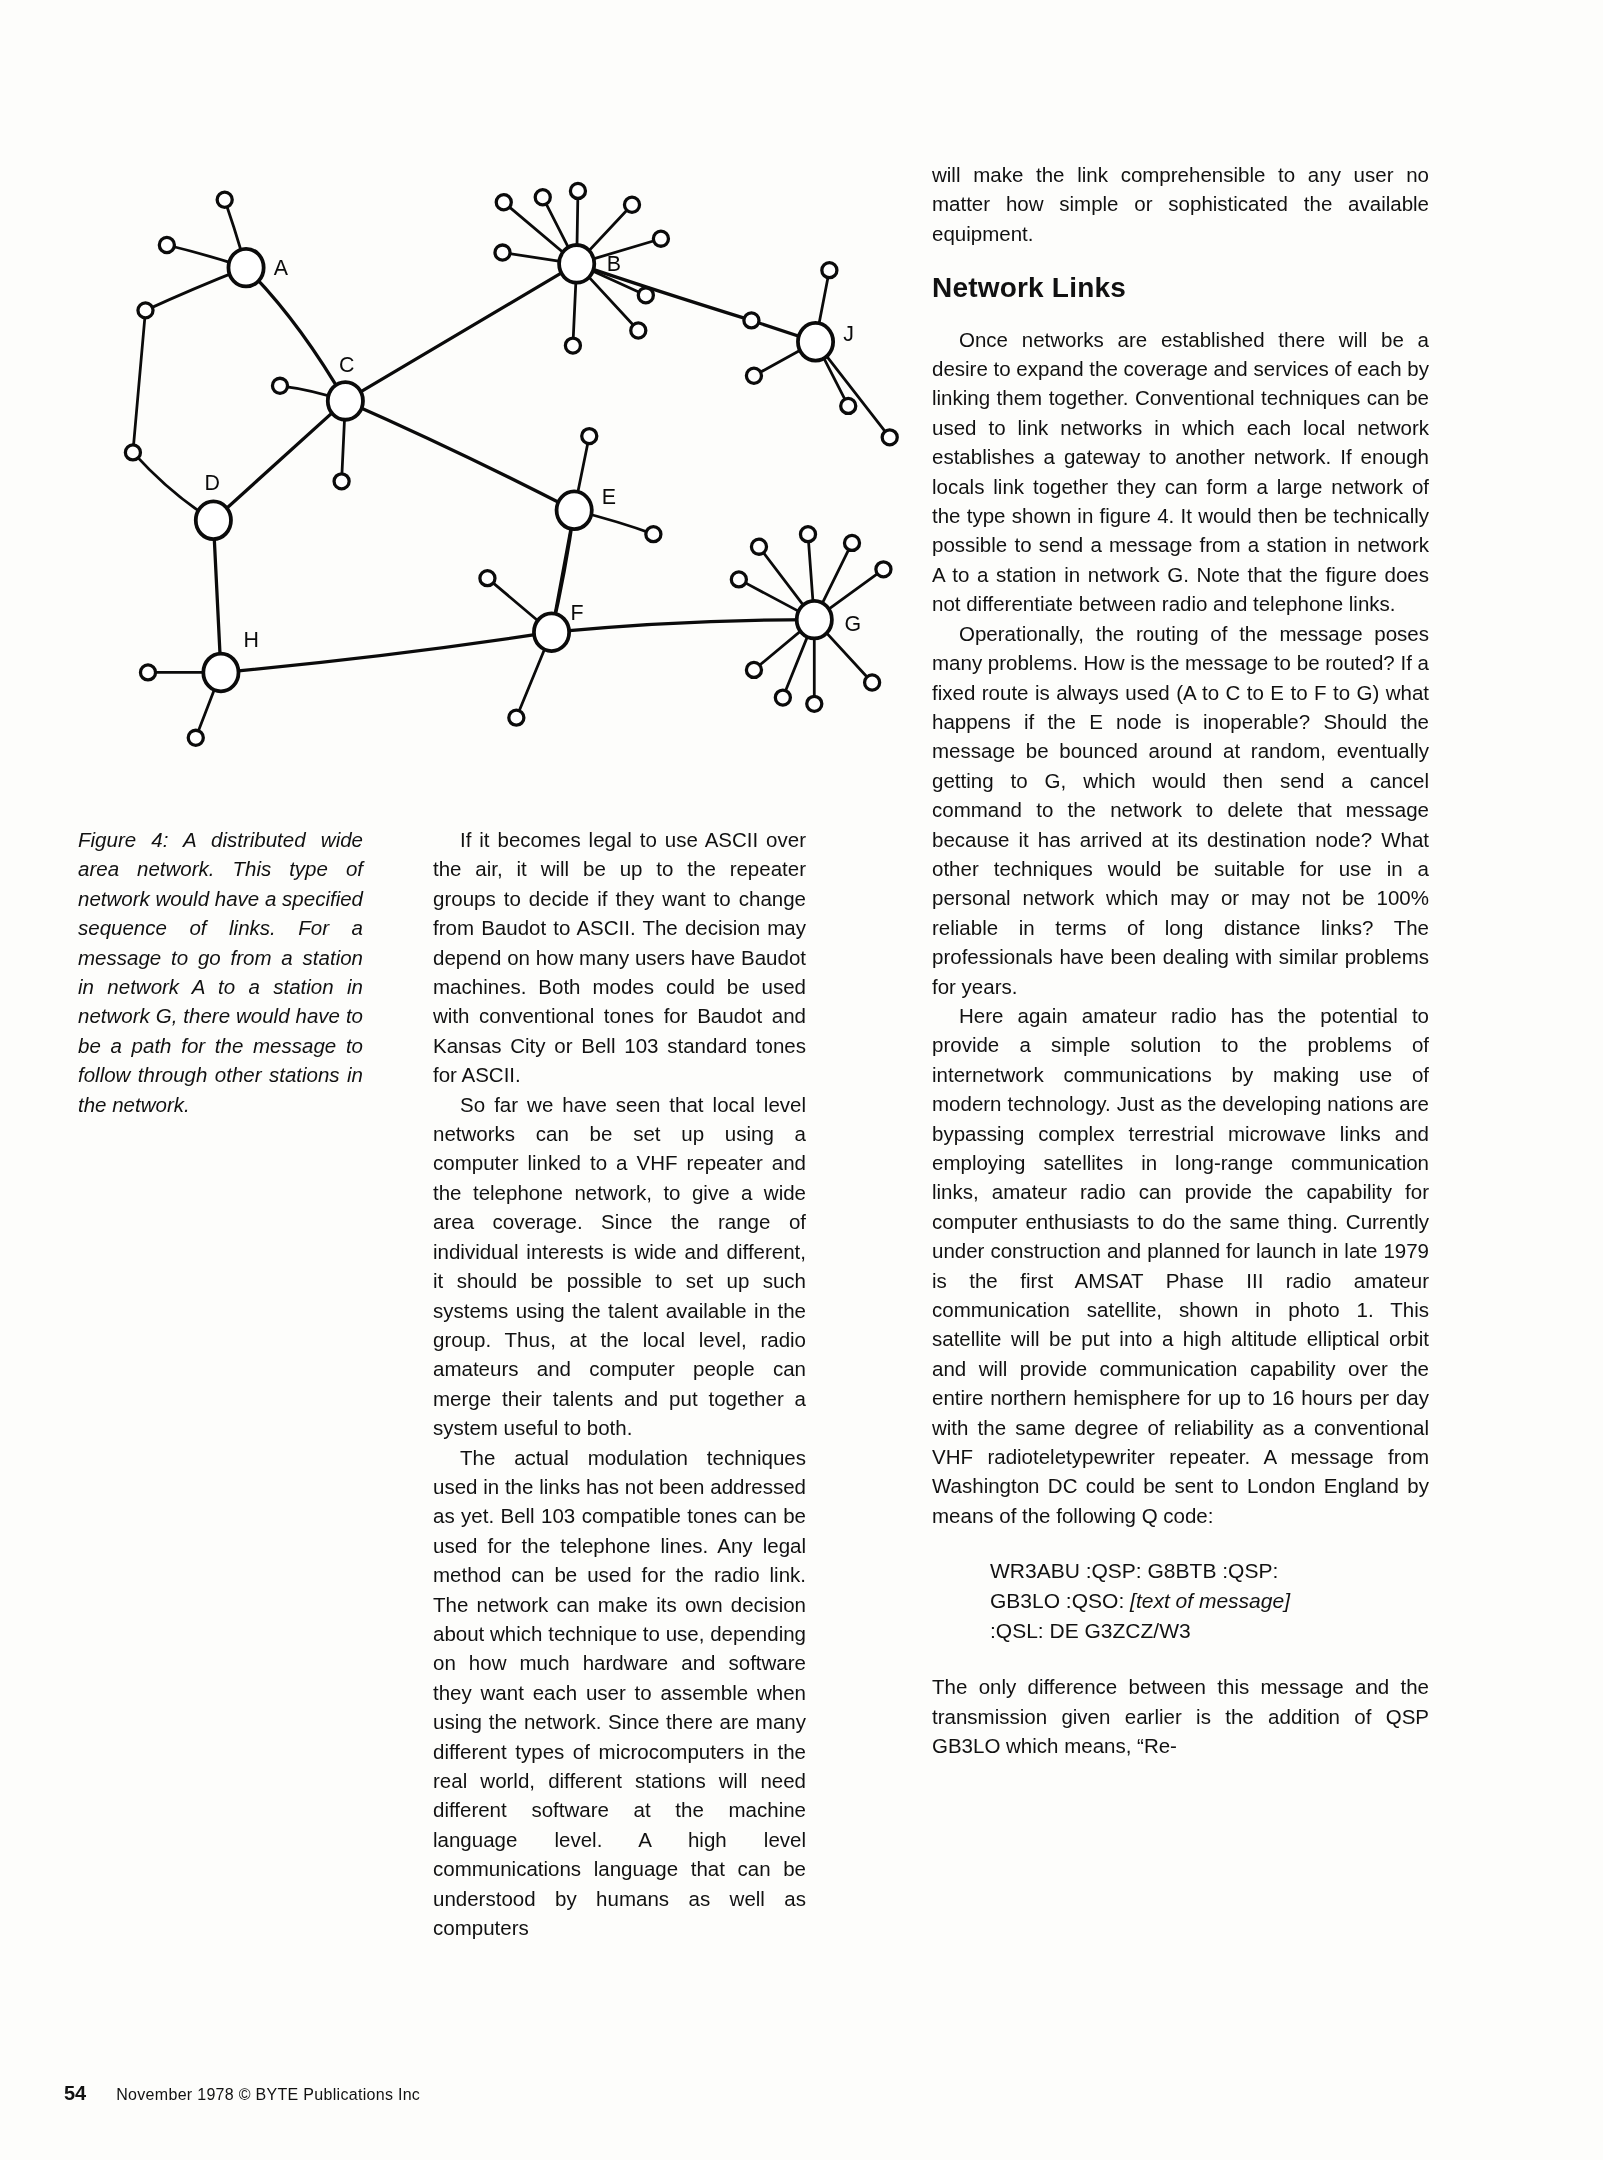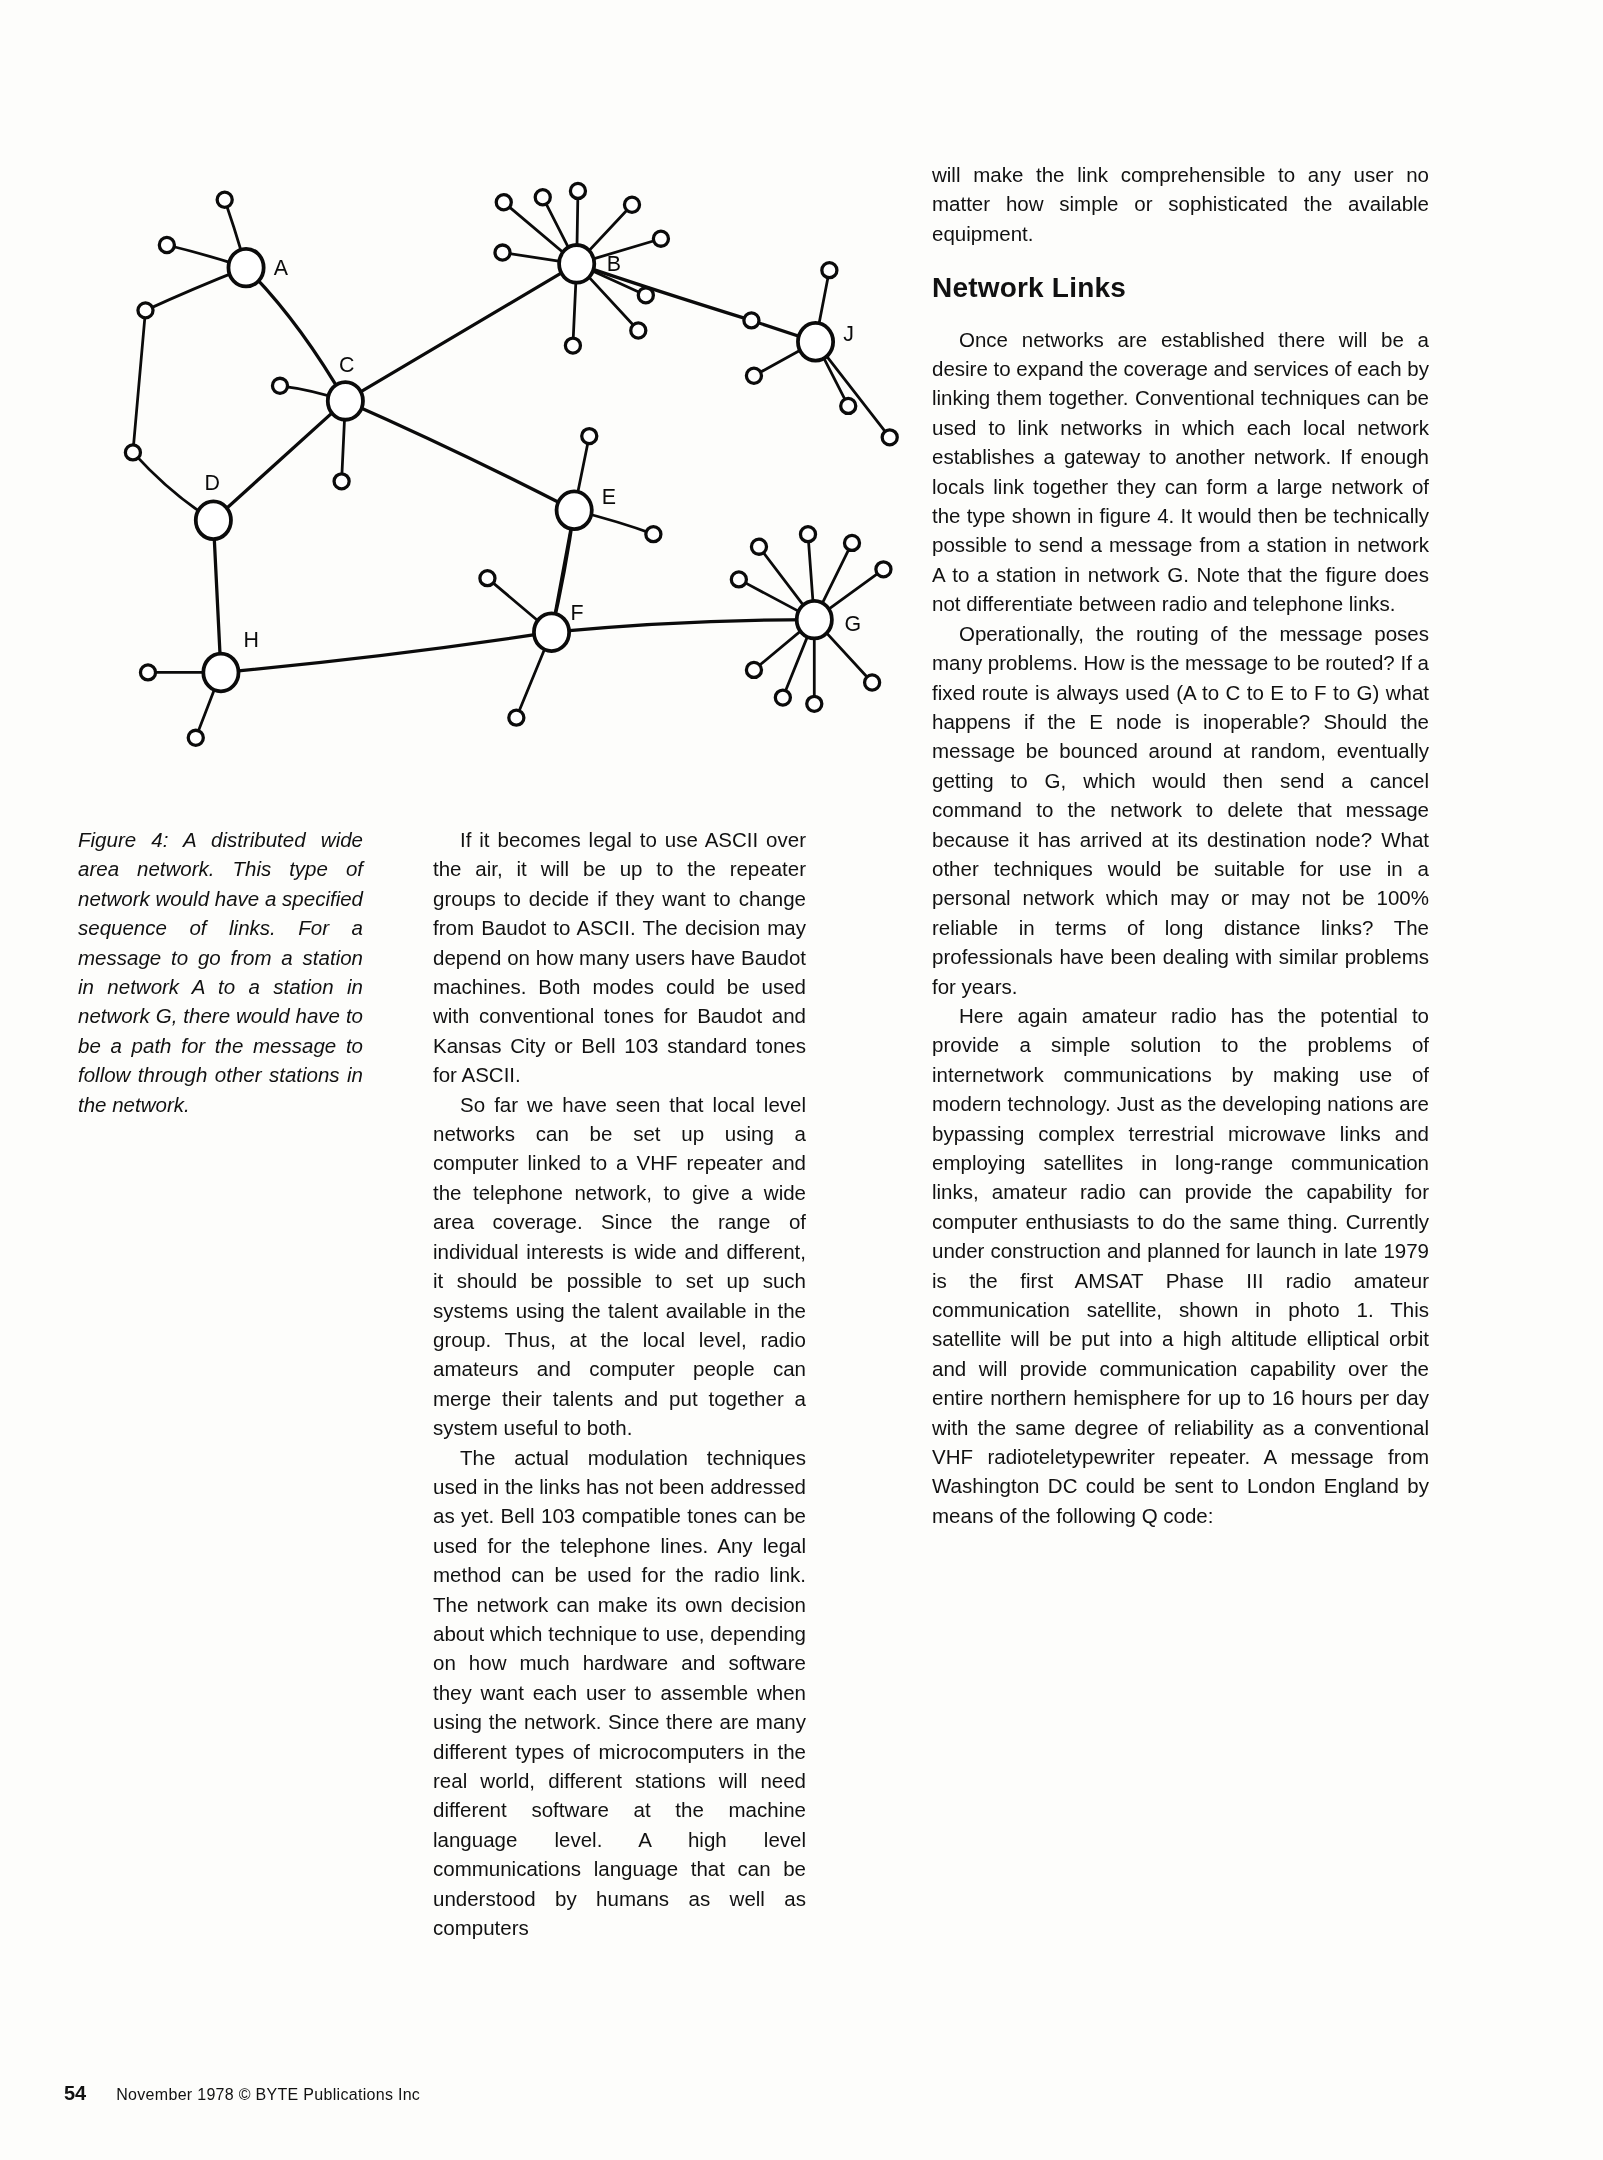--- a/index.html
+++ b/index.html
@@ -239,20 +239,26 @@
     <p class="indent">The actual modulation techniques used in the links has not been addressed as yet. Bell 103 compatible tones can be used for the telephone lines. Any legal method can be used for the radio link. The network can make its own decision about which technique to use, depending on how much hardware and software they want each user to assemble when using the network. Since there are many different types of microcomputers in the real world, different stations will need different software at the machine language level. A high level communications language that can be understood by humans as well as computers</p>
   </div>
 
   <div class="col col-right">
     <p>will make the link comprehensible to any user no matter how simple or sophisticated the available equipment.</p>
     <div class="section-head">Network Links</div>
     <p class="indent">Once networks are established there will be a desire to expand the coverage and services of each by linking them together. Conventional techniques can be used to link networks in which each local network establishes a gateway to another network. If enough locals link together they can form a large network of the type shown in figure 4. It would then be technically possible to send a message from a station in network A to a station in network G. Note that the figure does not differentiate between radio and telephone links.</p>
     <p class="indent">Operationally, the routing of the message poses many problems. How is the message to be routed? If a fixed route is always used (A to C to E to F to G) what happens if the E node is inoperable? Should the message be bounced around at random, eventually getting to G, which would then send a cancel command to the network to delete that message because it has arrived at its destination node? What other techniques would be suitable for use in a personal network which may or may not be 100% reliable in terms of long distance links? The professionals have been dealing with similar problems for years.</p>
     <p class="indent">Here again amateur radio has the potential to provide a simple solution to the problems of internetwork communications by making use of modern technology. Just as the developing nations are bypassing complex terrestrial microwave links and employing satellites in long-range communication links, amateur radio can provide the capability for computer enthusiasts to do the same thing. Currently under construction and planned for launch in late 1979 is the first AMSAT Phase III radio amateur communication satellite, shown in photo 1. This satellite will be put into a high altitude elliptical orbit and will provide communication capability over the entire northern hemisphere for up to 16 hours per day with the same degree of reliability as a conventional VHF radioteletypewriter repeater. A message from Washington DC could be sent to London England by means of the following Q code:</p>
 
-
+    <div class="qcode">
+      <div>WR3ABU :QSP: G8BTB :QSP:</div>
+      <div><span>GB3LO :QSO: </span><span class="italic">[text of message]</span></div>
+      <div>:QSL: DE G3ZCZ/W3</div>
+    </div>
+
+    <p>The only difference between this message and the transmission given earlier is the addition of QSP GB3LO which means, “Re-</p>
   </div>
 
   <div class="footer">
     <span class="pagenum">54</span><span class="imprint">November 1978 © BYTE Publications Inc</span>
   </div>
 
 </div>
 
 </body></html>

